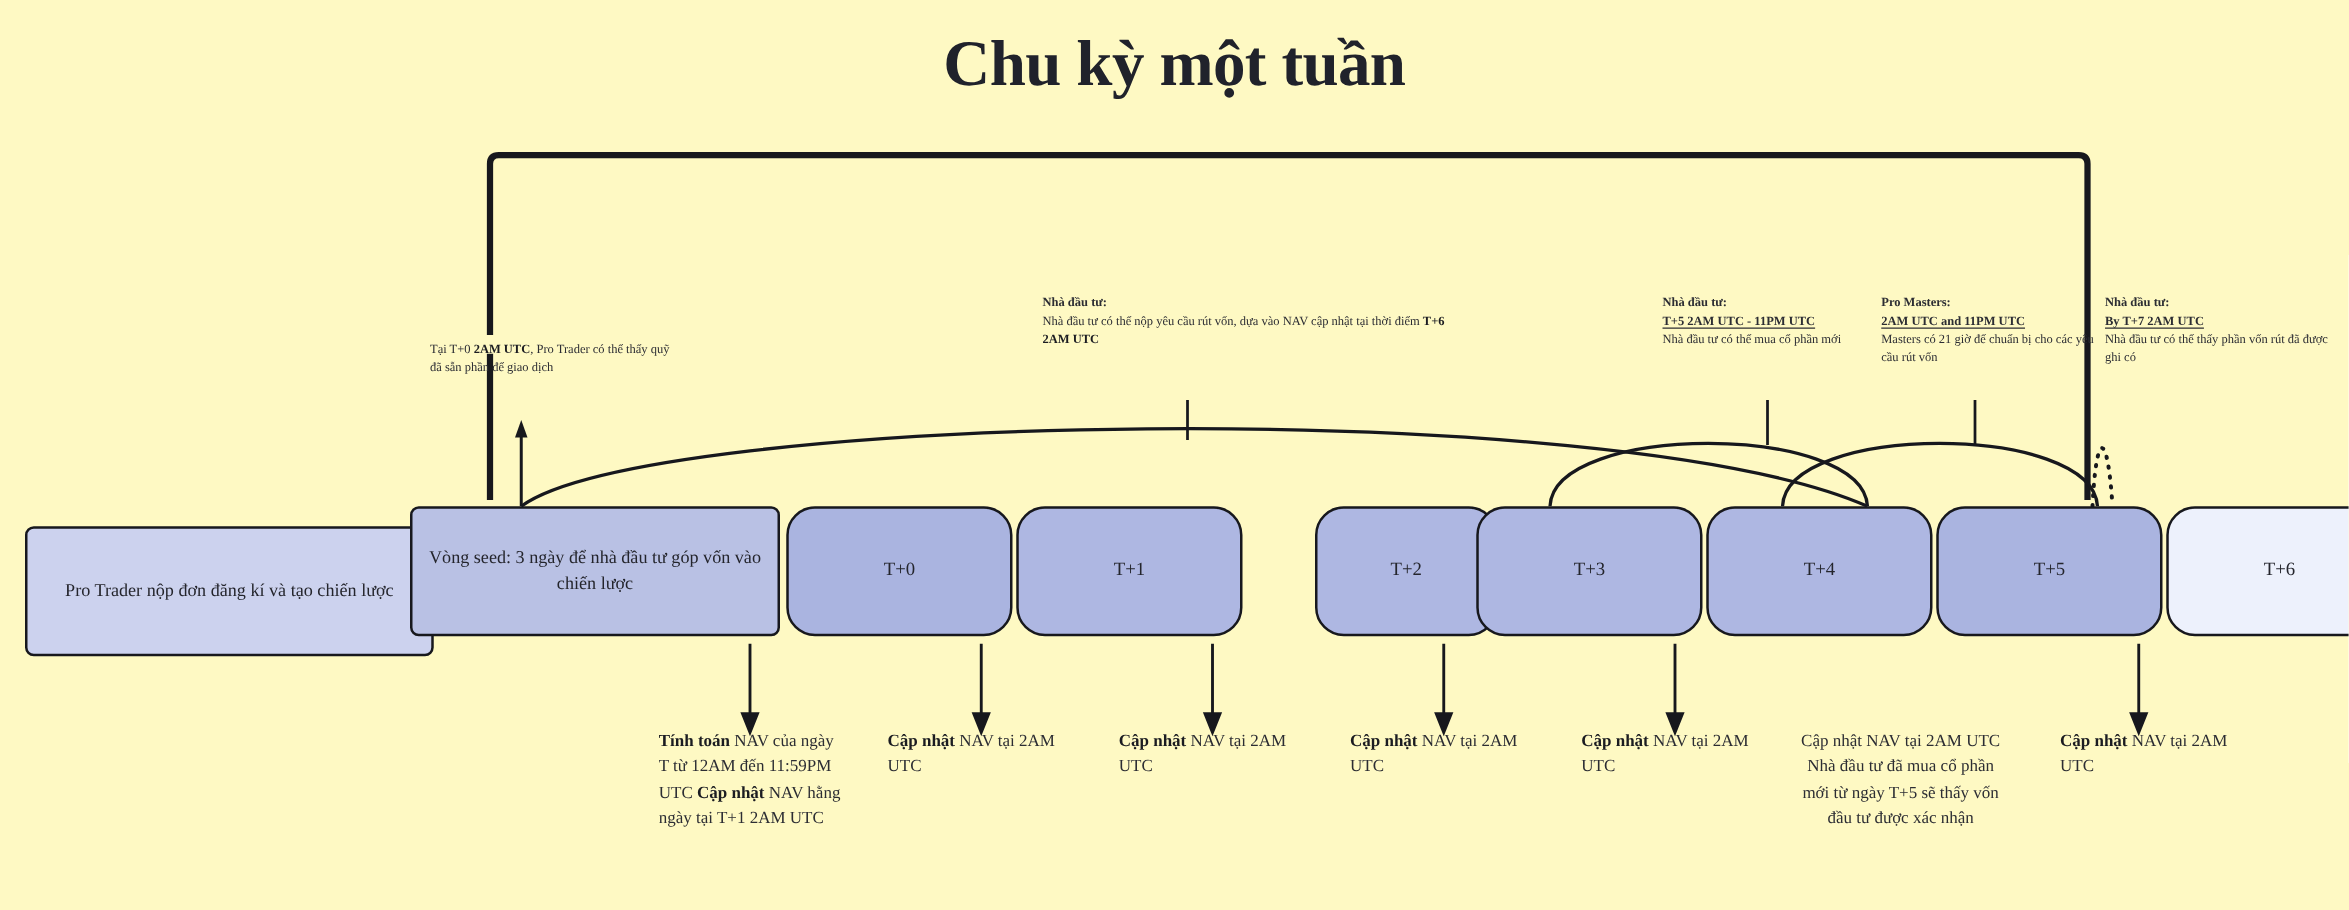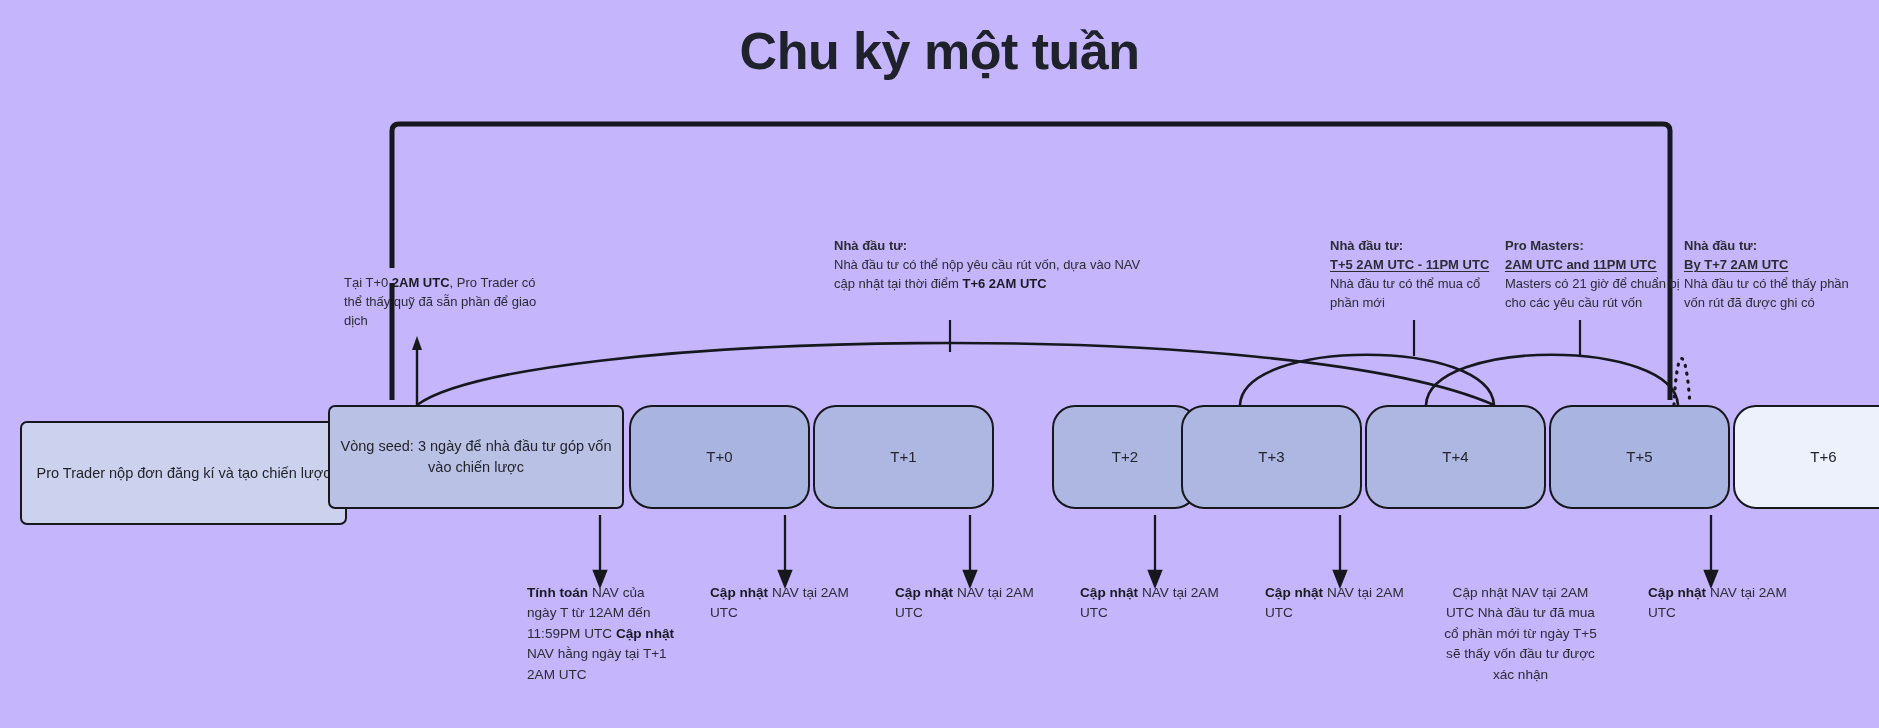--- a/index.html
+++ b/index.html
@@ -6,21 +6,22 @@
   body{
     font-family:"Liberation Sans","DejaVu Sans",sans-serif;
     color:#1b1b1f;
     -webkit-font-smoothing:antialiased;
   }
   #stage{
     position:relative;
     width:1879px;
     height:728px;
     overflow:hidden;
-    background:#c4b5fd;
+    background:#fef9c3;
+    font-family:Liberation Serif, serif;
   }
   #overlay{
     position:absolute;
     left:0; top:0;
     width:1879px;
     height:728px;
     pointer-events:none;
   }
 
   
@@ -58,21 +59,21 @@
     font-size:14.5px;
     line-height:1.42;
     color:#24252c;
     padding:4px 10px;
   }
   .cell.tday{ font-size:15px;border-radius:23px; }
 
   
   .note{
     position:absolute;
-    font-size:13px;
+    font-size:10px;
     line-height:1.47;
     color:#2c2d33;
   }
   .note b{ font-weight:bold; color:#1b1c21; }
   .note .hdr{ font-weight:bold; display:block; }
   .note .ul{ font-weight:bold; display:block; text-decoration:underline; text-underline-offset:2px; }
 
   .bnote{
     position:absolute;
     font-size:13.6px;

